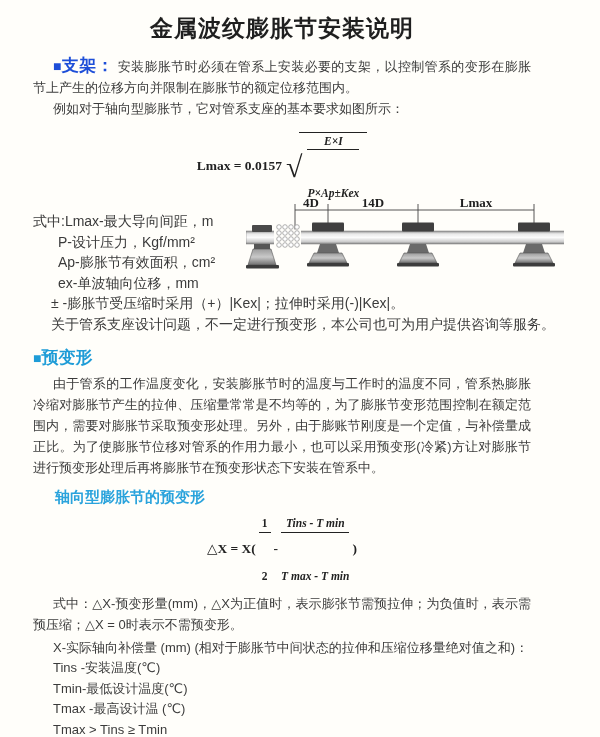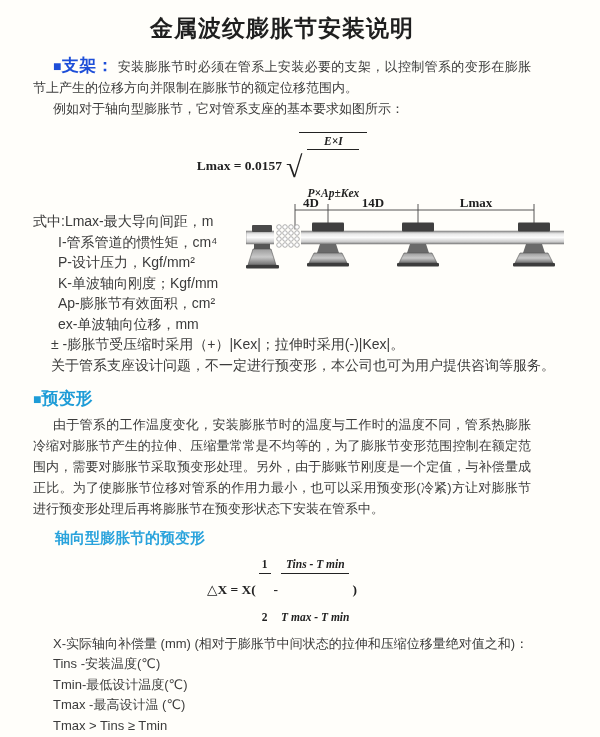--- a/index.html
+++ b/index.html
@@ -112,23 +112,21 @@
           <span class="radical">√</span>
           <span class="under"><span class="frac ital">
               <span class="num">E×I</span>
               <span class="den">P×Ap±Kex</span>
             </span></span>
         </span>
     </div>
 
     <div class="defs-block">
       <div class="def-line">式中:Lmax-最大导向间距，m</div>
-      <div class="def-line ml25">I-管系管道的惯性矩，cm⁴</div>
       <div class="def-line ml25">P-设计压力，Kgf/mm²</div>
-      <div class="def-line ml25">K-单波轴向刚度；Kgf/mm</div>
       <div class="def-line ml25">Ap-膨胀节有效面积，cm²</div>
       <div class="def-line ml25">ex-单波轴向位移，mm</div>
       <div class="def-line ml18">± -膨胀节受压缩时采用（+）|Kex|；拉伸时采用(-)|Kex|。</div>
       <div class="def-line ml18">关于管系支座设计问题，不一定进行预变形，本公司也可为用户提供咨询等服务。</div>
     </div>
 
     <div class="sec-head" style="margin-top:12px;"><span class="marker">■</span><span>预变形</span></div>
 
     <div class="para indent">由于管系的工作温度变化，安装膨胀节时的温度与工作时的温度不同，管系热膨胀冷缩对膨胀节产生的拉伸、压缩量常常是不均等的，为了膨胀节变形范围控制在额定范围内，需要对膨胀节采取预变形处理。另外，由于膨账节刚度是一个定值，与补偿量成正比。为了使膨胀节位移对管系的作用力最小，也可以采用预变形(冷紧)方让对膨胀节进行预变形处理后再将膨胀节在预变形状态下安装在管系中。</div>
 
@@ -137,20 +135,21 @@
     <div class="formula">
       <span class="lhs">△X = X(</span><span class="frac">
           <span class="num">1</span>
           <span class="den">2</span>
         </span><span class="lhs">-</span><span class="frac ital">
           <span class="num">Tins - T min</span>
           <span class="den">T max - T min</span>
         </span><span class="lhs">)</span>
     </div>
 
+    <div class="para indent" style="margin-top:8px;">式中：△X-预变形量(mm)，△X为正值时，表示膨张节需预拉伸；为负值时，表示需预压缩；△X = 0时表示不需预变形。</div>
 
     <div class="temp-line" style="margin-top:3px;">X-实际轴向补偿量 (mm) (相对于膨胀节中间状态的拉伸和压缩位移量绝对值之和)：</div>
 
     <div>
       <div class="temp-line">Tins -安装温度(℃)</div>
       <div class="temp-line">Tmin-最低设计温度(℃)</div>
       <div class="temp-line">Tmax -最高设计温 (℃)</div>
       <div class="temp-line">Tmax &gt; Tins ≥ Tmin</div>
     </div>
 

